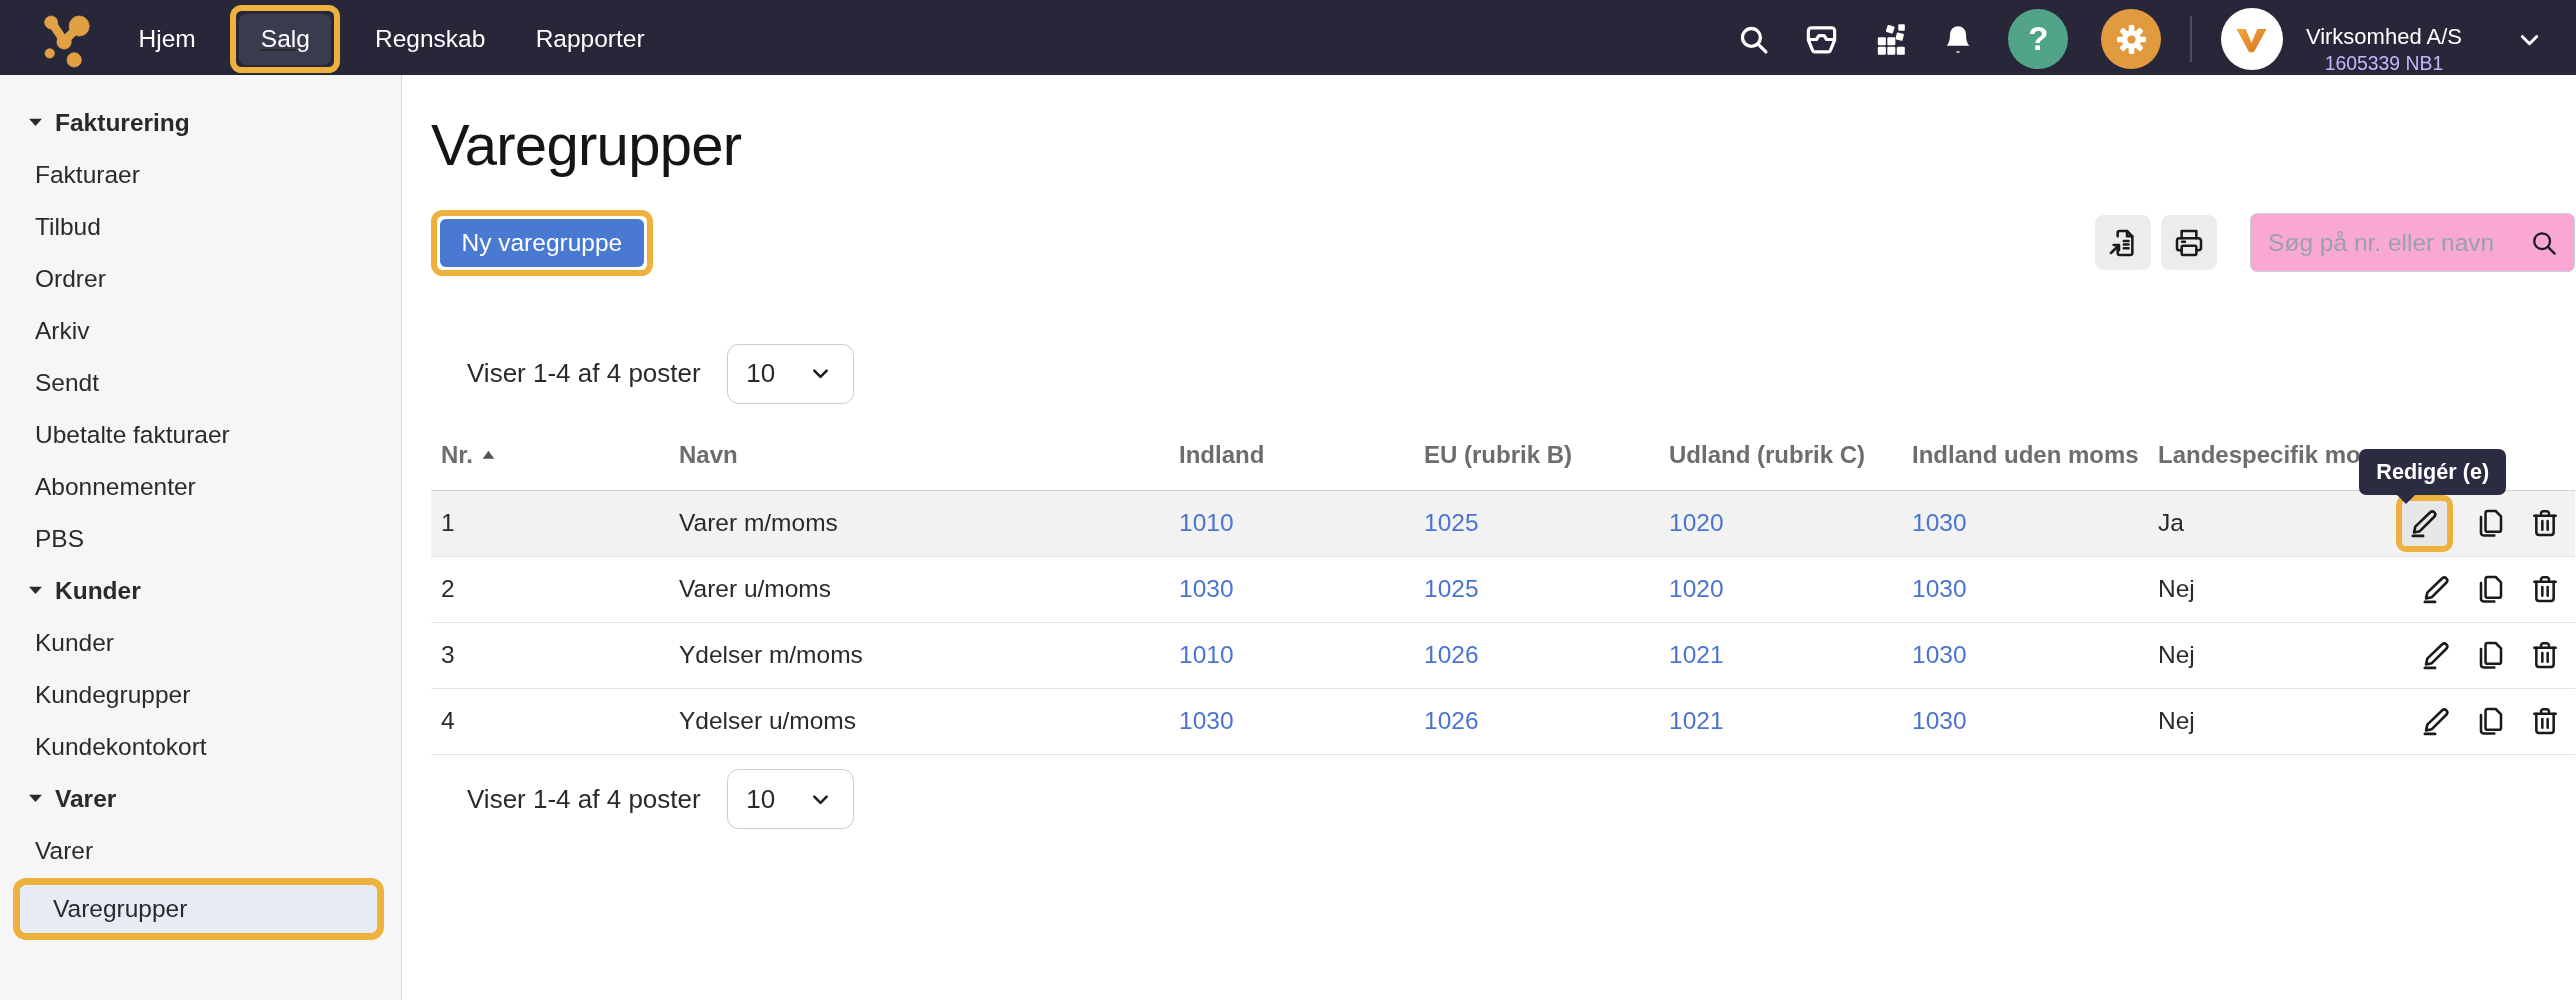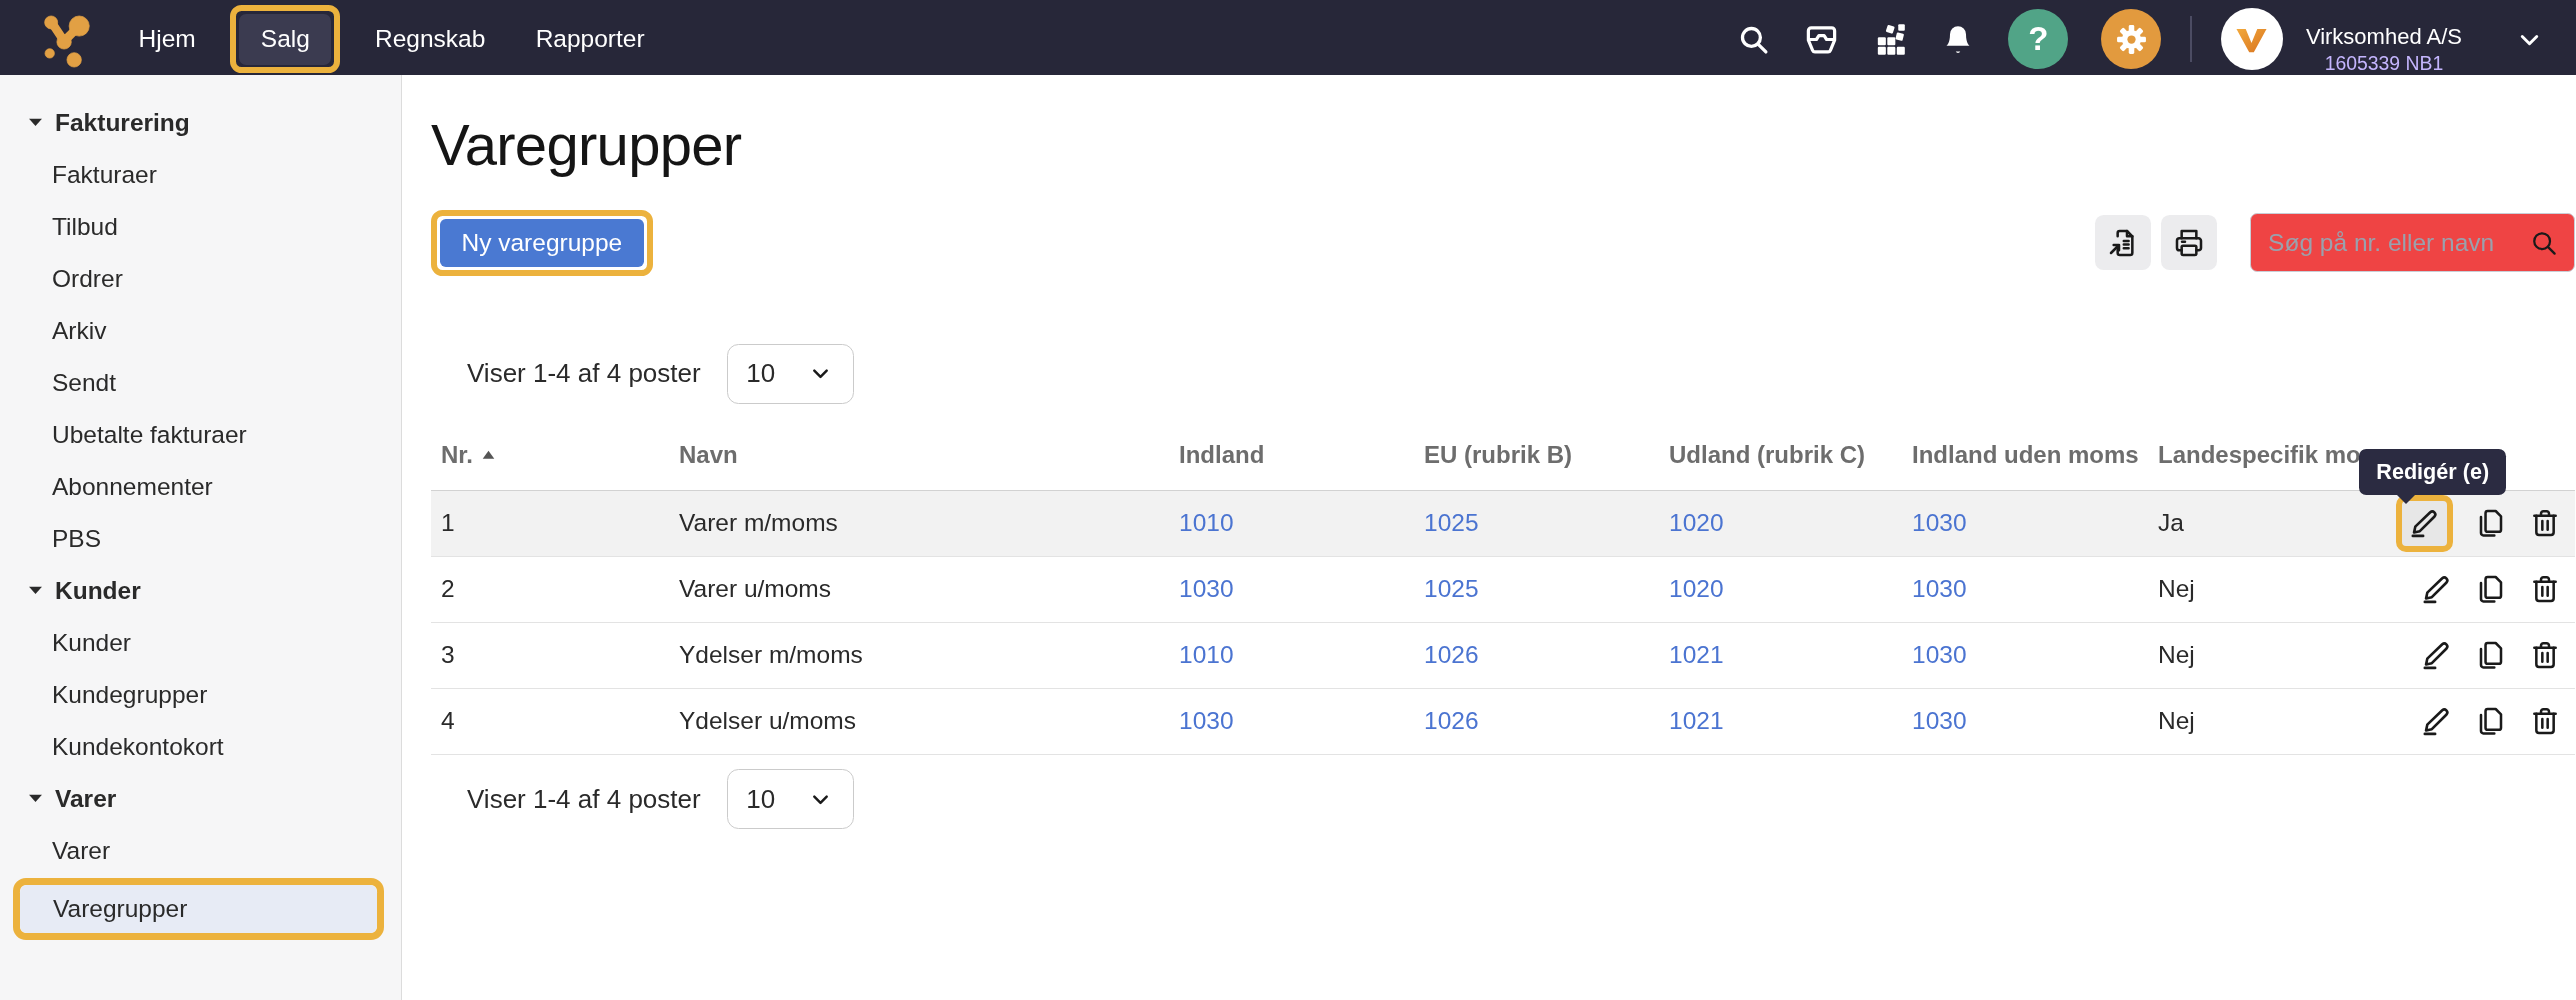--- a/index.html
+++ b/index.html
@@ -12,50 +12,50 @@
   *{margin:0;padding:0;box-sizing:border-box;}
   html,body{width:2576px;height:1001px;overflow:hidden;}
   body{font-family:"Liberation Sans","DejaVu Sans",sans-serif;background:#fff;color:var(--txt);position:relative;}
 
   
   .topbar{height:75px;background:var(--topbar-bg);display:flex;align-items:center;padding:3px 32px 0 29px;}
   .logo{width:62px;height:62px;display:flex;align-items:center;justify-content:center;cursor:pointer;}
   .nav{display:flex;align-items:center;margin-left:26px;gap:7.2px;}
   .nav-item{color:#fff;font-size:24.5px;padding:14.4px 21.6px;cursor:pointer;white-space:nowrap;}
   .ann{border:6.5px solid var(--ann);border-radius:11.5px;}
-  .ann-nav{margin:0 5.8px;}
+  .ann-nav{margin:0 5.8px;text-decoration:underline;}
   .ann-nav .nav-item{background:#3b3b50;border-radius:7.2px;padding:11.5px 21.6px;margin:2.9px;}
   .topbar-right{margin-left:auto;display:flex;align-items:center;gap:33px;}
   .tb-icon{width:35px;height:35px;display:flex;align-items:center;justify-content:center;cursor:pointer;}
   .tb-circle{width:60px;height:60px;border-radius:50%;display:flex;align-items:center;justify-content:center;cursor:pointer;}
   .tb-circle.help{background:var(--help-green);color:#fff;font-size:33px;font-weight:bold;}
   .tb-circle.gear{background:var(--gear-orange);}
   .tb-divider{width:2.2px;height:46px;background:#4c4c63;margin:0 -4.3px;}
   .avatar{width:62px;height:62px;border-radius:50%;background:#fff;display:flex;align-items:center;justify-content:center;cursor:pointer;}
   .company{line-height:1.25;cursor:pointer;margin-left:-10px;}
   .company-name{color:#fff;font-size:22px;margin-top:20px;}
   .company-sub{color:#c4b5fd;font-size:19.4px;text-align:center;}
   .tb-chevron{margin-left:20px;cursor:pointer;display:flex;align-items:center;}
 
   
   .shell{display:flex;height:926px;}
   .sidebar{width:402px;background:var(--sidebar-bg);border-right:1.4px solid #dcdcdc;padding-top:21.6px;flex-shrink:0;}
   .sb-row{height:52px;display:flex;align-items:center;font-size:24.5px;cursor:pointer;}
   .sb-section{font-weight:bold;padding-left:29px;gap:13px;}
-  .sb-item{padding-left:52px;}
+  .sb-item{padding-left:35px;}
   .sb-ann{border:7.2px solid var(--ann);border-radius:13px;margin:1.4px 17.3px 0 13px;}
   .sb-ann .sb-item{background:var(--sel-bg);border-radius:7.2px;height:48px;padding-left:33px;}
 
   .main{flex:1;padding:0 21.6px 0 29px;position:relative;}
   .page-title{font-size:58px;font-weight:400;color:#151515;margin-top:36px;letter-spacing:-0.7px;}
   .toolbar{display:flex;align-items:center;margin-top:32px;}
   .btn-primary{background:var(--btn-blue);color:#fff;font-size:24.5px;border:none;border-radius:5.8px;padding:0 21.6px;height:48px;margin:2.9px;cursor:pointer;font-family:inherit;display:flex;align-items:center;}
   .toolbar-right{margin-left:auto;display:flex;align-items:center;gap:10px;}
   .icon-btn{width:56px;height:55px;background:#ececee;border:none;border-radius:8.6px;display:flex;align-items:center;justify-content:center;cursor:pointer;}
-  .search-box{width:325px;height:59px;border:1.4px solid #c9ced6;border-radius:7.2px;display:flex;align-items:center;padding:0 14.4px 0 17.3px;margin-left:23px;background:#ef4444;}
+  .search-box{width:325px;height:59px;border:1.4px solid #c9ced6;border-radius:7.2px;display:flex;align-items:center;padding:0 14.4px 0 17.3px;margin-left:23px;background:#f9a8d4;}
   .search-box input{flex:1;border:none;outline:none;font-size:24.5px;font-family:inherit;color:var(--txt);min-width:0;background:transparent;}
   .search-box input::placeholder{color:#9aa1ad;}
 
   .pag-row{display:flex;align-items:center;margin-top:68px;gap:26px;}
   .pag-row.bottom{margin-top:14.4px;}
   .pag-text{font-size:26px;margin-left:36px;}
   .page-select{width:127px;height:60px;border:1.4px solid #cbcbcb;border-radius:11.5px;display:flex;align-items:center;padding:0 18.7px;font-size:26px;cursor:pointer;background:#fff;}
   .page-select .chev{margin-left:auto;display:flex;}
 
   

